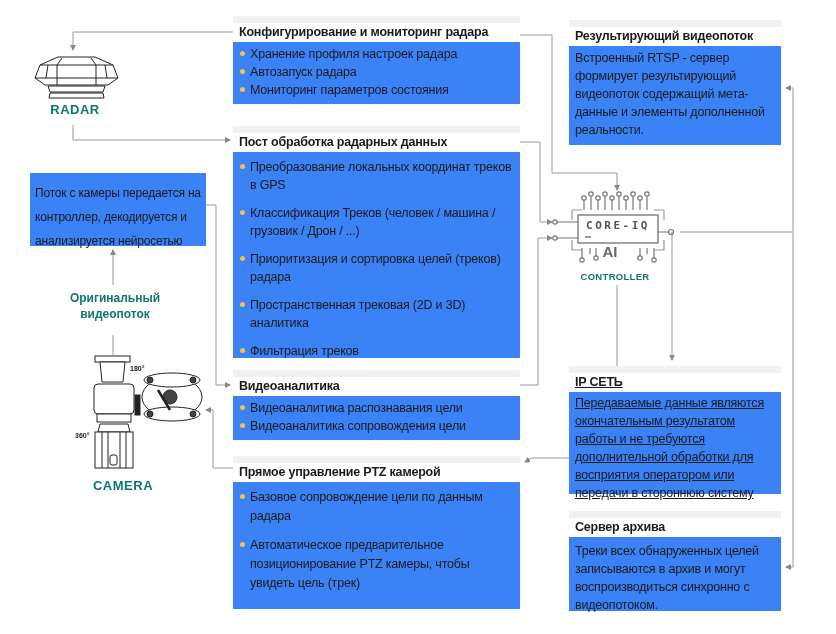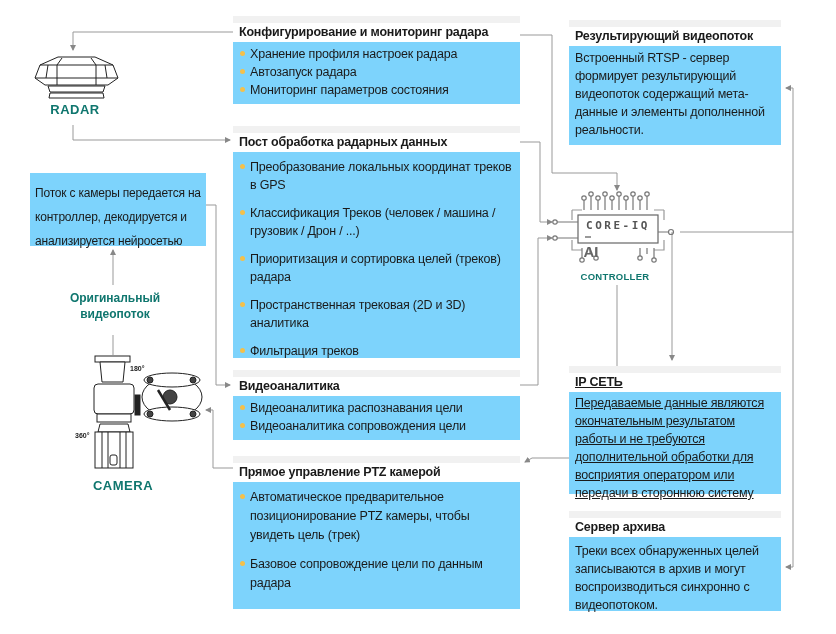--- a/index.html
+++ b/index.html
@@ -1,21 +1,21 @@
 <!DOCTYPE html>
 <html><head>
 <meta charset="utf-8">
 <style>
   * { box-sizing: border-box; margin: 0; padding: 0; }
   html, body { width: 836px; height: 634px; background: #ffffff; overflow: hidden; }
   body { position: relative; font-family: "Liberation Sans", "DejaVu Sans", sans-serif; color: #1a1a1a; }
 
   .wires { position: absolute; left: 0; top: 0; width: 836px; height: 634px; pointer-events: none; }
 
-  .box { position: absolute; background: #7dd3fc; }
+  .box { position: absolute; background: #3b82f6; }
   .box .strip { height: 7px; background: #f1f1f1; }
   .box .head { background: #ffffff; padding: 1px 6px 2px 6px; font-weight: bold; font-size: 12.5px; letter-spacing: -0.2px; line-height: 16px; }
   .box .body { padding: 4px 6px 6px 6px; font-size: 12.5px; line-height: 18px; letter-spacing: -0.2px; }
   .box ul { list-style: none; }
   .box li { position: relative; padding-left: 11px; }
   .box li::before { content: ""; position: absolute; left: 1px; top: 6px; width: 5px; height: 5px; border-radius: 50%; background: #f4c04a; }
   .box.spaced li { margin-bottom: 10px; }
   .box.spaced li:last-child { margin-bottom: 0; }
   .box .text { font-size: 12.5px; line-height: 18px; }
 
@@ -117,21 +117,21 @@
   </g>
 </svg>
 
 <div class="label radar-label">RADAR</div>
 <div class="label camera-label">CAMERA</div>
 <div class="deg" style="left:130px;top:365px;">180°</div>
 <div class="deg" style="left:75px;top:432px;">360°</div>
 <div class="label orig-label">Оригинальный видеопоток</div>
 
 <div style="position:absolute;left:578px;top:219px;width:80px;text-align:center;font-size:11px;font-weight:bold;letter-spacing:2.5px;color:#555;font-family:'DejaVu Sans Mono',monospace;">CORE-IQ</div>
-<div style="position:absolute;left:571px;top:243px;width:40px;text-align:center;font-size:15px;font-weight:bold;color:#666;">AI</div>
+<div style="position:absolute;left:590px;top:243px;width:40px;text-align:center;font-size:15px;font-weight:bold;color:#666;">AI</div>
 <div class="label ctrl-label">CONTROLLER</div>
 
 <div class="box" style="left:30px;top:173px;width:176px;height:73px;">
   <div class="body" style="padding:8px 5px;line-height:24px;font-size:12px;">Поток с камеры передается на контроллер, декодируется и анализируется нейросетью</div>
 </div>
 
 <div class="box" style="left:233px;top:16px;width:287px;height:88px;">
   <div class="strip"></div>
   <div class="head">Конфигурирование и мониторинг радара</div>
   <div class="body" style="padding-top:3px;">
@@ -166,22 +166,22 @@
       <li>Видеоаналитика сопровождения цели</li>
     </ul>
   </div>
 </div>
 
 <div class="box spaced" style="left:233px;top:456px;width:287px;height:153px;">
   <div class="strip"></div>
   <div class="head">Прямое управление PTZ камерой</div>
   <div class="body" style="padding-top:6px;line-height:19px;">
     <ul>
+      <li>Базовое сопровождение цели по данным радара</li>
       <li>Автоматическое предварительное позиционирование PTZ камеры, чтобы увидеть цель (трек)</li>
-      <li>Базовое сопровождение цели по данным радара</li>
     </ul>
   </div>
 </div>
 
 <div class="box" style="left:569px;top:20px;width:212px;height:125px;">
   <div class="strip"></div>
   <div class="head">Результирующий видеопоток</div>
   <div class="body text" style="padding-top:3px;">Встроенный RTSP - сервер формирует результирующий видеопоток содержащий мета-данные и элементы дополненной реальности.</div>
 </div>
 

